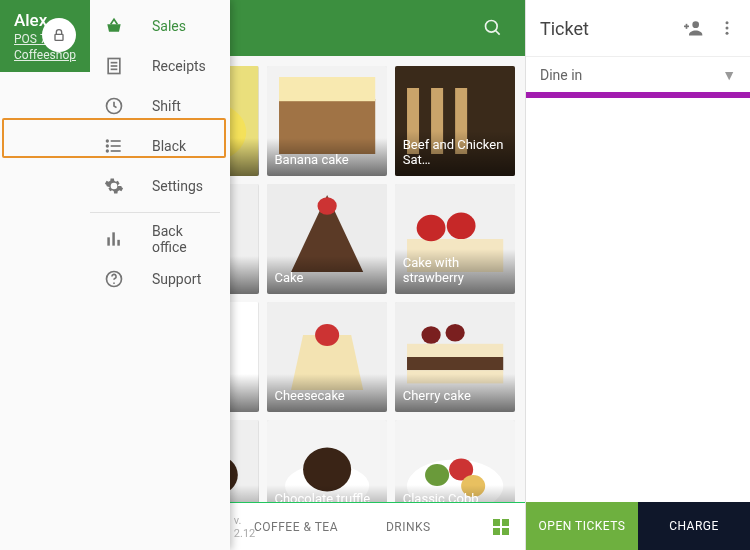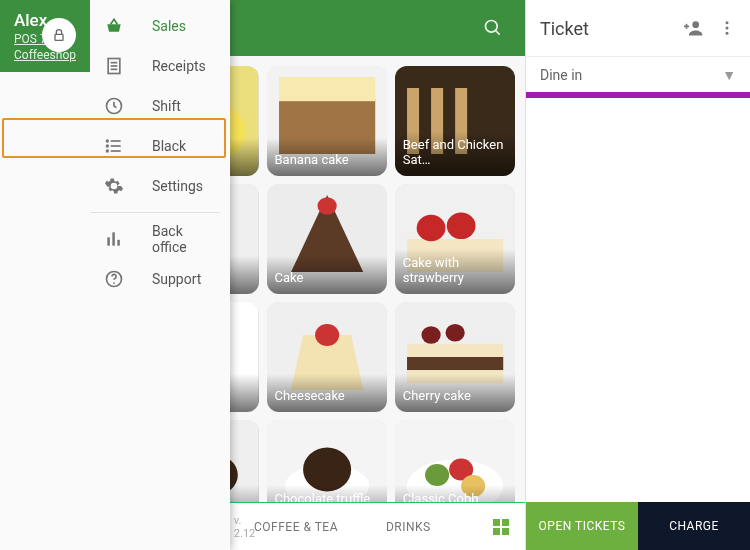--- a/index.html
+++ b/index.html
@@ -6,21 +6,21 @@
   html, body { width: 750px; height: 550px; overflow: hidden; background: #eee; }
   .app { position: relative; width: 750px; height: 550px; display: flex; }
 
   
   .main { position: absolute; left: 0; top: 0; width: 525px; height: 550px; display: flex; flex-direction: column; }
   .main-header { height: 56px; background: #3c8f3f; display: flex; align-items: center; padding: 0 12px; color: #fff; justify-content: flex-end; }
   .main-header .search { margin-right: 10px; opacity: .9; }
 
   .grid-wrap { flex: 1; overflow: hidden; background: #f7f7f7; padding: 10px 10px 0 10px; }
   .grid { display: grid; grid-template-columns: repeat(4, 1fr); grid-auto-rows: 110px; gap: 8px; }
-  .tile { position: relative; background: #ddd; border-radius: 12px; overflow: hidden; }
+  .tile { position: relative; background: #ddd; border-radius: 2px; overflow: hidden; }
   .tile-label { position: absolute; left: 0; right: 0; bottom: 0; padding: 6px 8px 8px 8px; color: #fff; font-size: 13px; line-height: 1.2; background: linear-gradient(to top, rgba(0,0,0,.55), rgba(0,0,0,0)); white-space: nowrap; overflow: hidden; text-overflow: ellipsis; min-height: 38px; display: flex; align-items: flex-end; }
   .tile-label.two { white-space: normal; align-items: flex-end; }
 
   .bottom-tabs { height: 48px; background: #fff; border-top: 1px solid #22c55e; display: flex; align-items: center; }
   .bottom-tabs .tab { flex: 0 0 auto; padding: 0 24px; font-size: 12px; letter-spacing: .5px; color: #757575; height: 100%; display:flex; align-items:center; }
   .bottom-tabs .spacer { flex:1; }
   .bottom-tabs .gridbtn { width:48px; display:flex; align-items:center; justify-content:center; }
 
   
   .ticket { position: absolute; right: 0; top: 0; width: 225px; height: 550px; background: #fff; border-left: 1px solid #e0e0e0; display:flex; flex-direction:column; }

